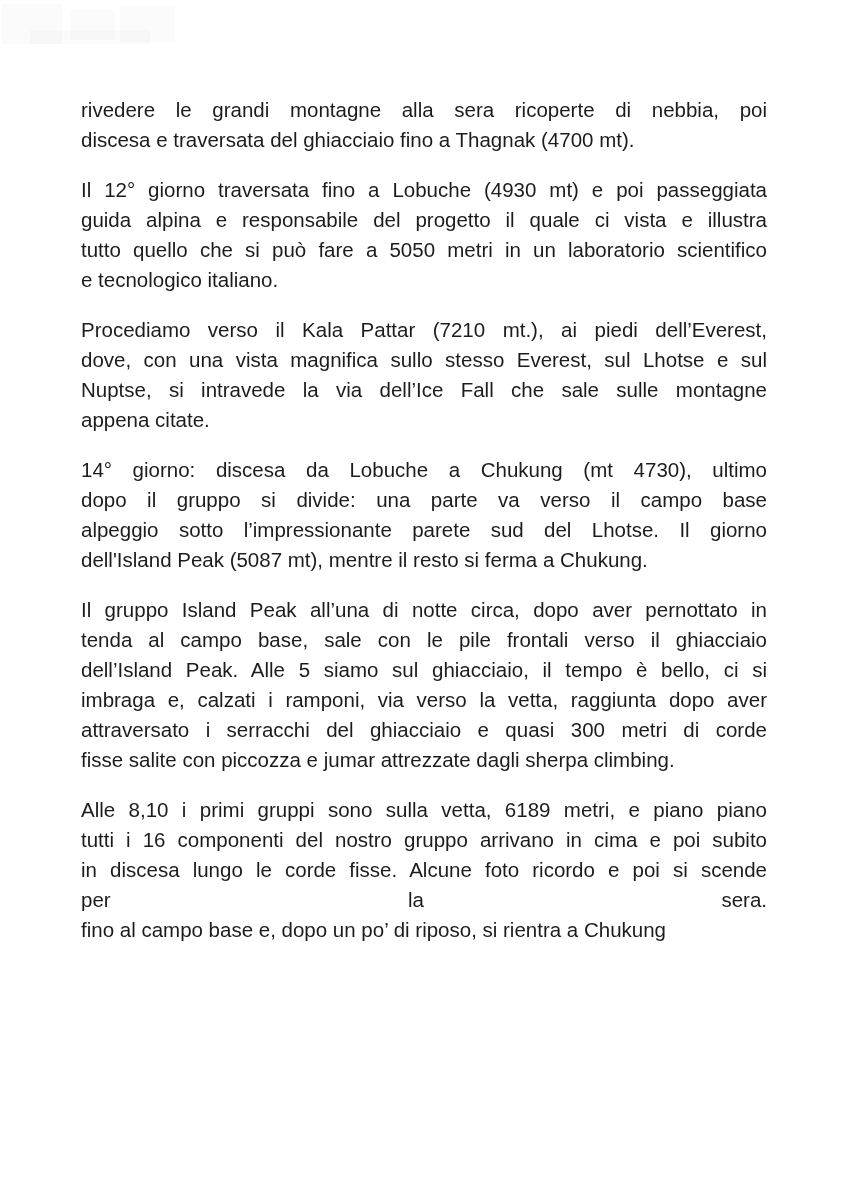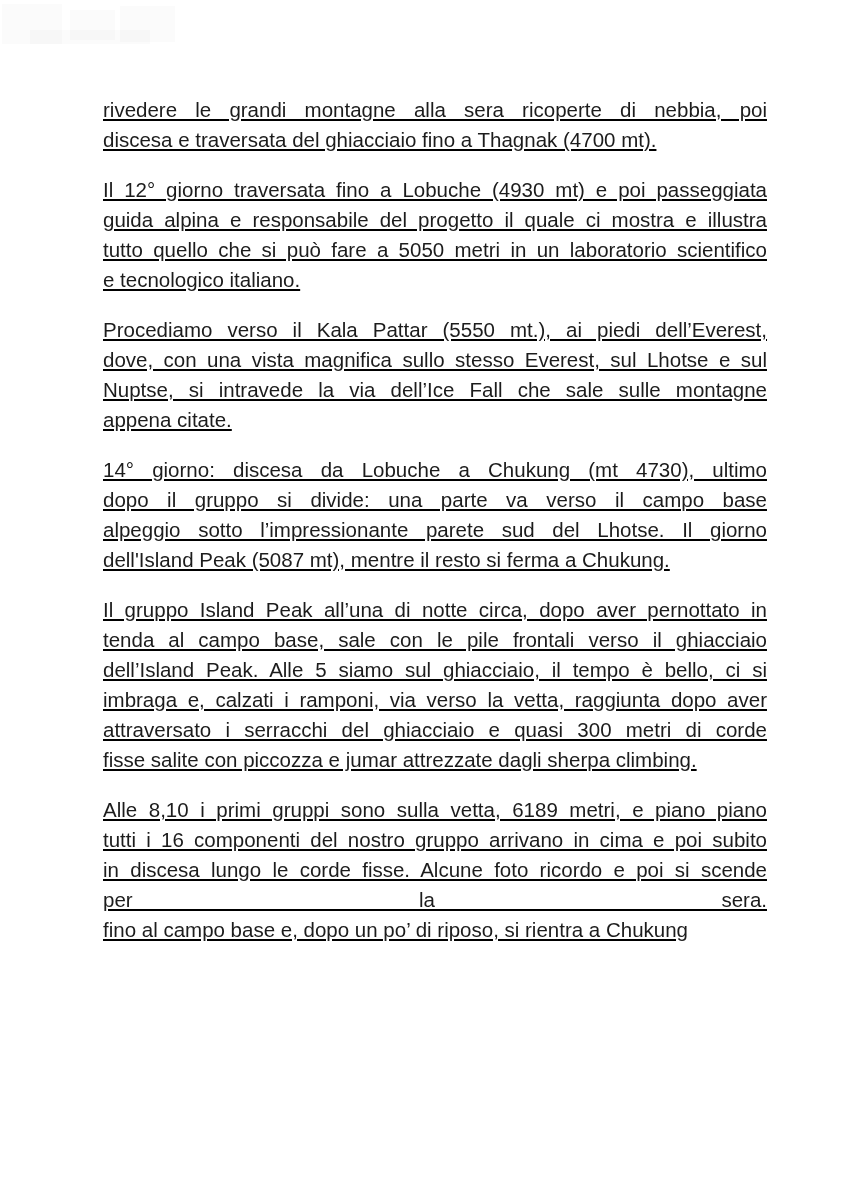--- a/index.html
+++ b/index.html
@@ -32,22 +32,21 @@
   .artifact .b3 { left: 120px; top: 6px;  width: 55px; height: 36px; }
   .artifact .b4 { left: 30px;  top: 30px; width: 120px; height: 14px; }
 
   .page {
     position: absolute;
     top: 0;
     left: 0;
     width: 848px;
     height: 1200px;
     box-sizing: border-box;
-    padding: 95px 81px 0 103px;
-    text-decoration: underline;
+    padding: 95px 81px 0 81px;
   }
   .para {
     margin: 0 0 20px 0;
     font-size: 20.5px;
     line-height: 30px;
     color: #1c1c1c;
     font-weight: 400;
     letter-spacing: 0px;
   }
   
@@ -72,26 +71,26 @@
 </div>
 
 <main class="page">
   <div id="paragraphs">
       <p class="para">
         <span class="line">rivedere le grandi montagne alla sera ricoperte di nebbia, poi</span>
         <span class="line">discesa e traversata del ghiacciaio fino a Thagnak (4700 mt).</span>
       </p>
       <p class="para">
         <span class="line">Il 12° giorno traversata fino a Lobuche (4930 mt) e poi passeggiata</span>
-        <span class="line">guida alpina e responsabile del progetto il quale ci mostra e illustra</span>
+        <span class="line">guida alpina e responsabile del progetto il quale ci vista e illustra</span>
         <span class="line">tutto quello che si può fare a 5050 metri in un laboratorio scientifico</span>
         <span class="line">e tecnologico italiano.</span>
       </p>
       <p class="para">
-        <span class="line">Procediamo verso il Kala Pattar (5550 mt.), ai piedi dell’Everest,</span>
+        <span class="line">Procediamo verso il Kala Pattar (7210 mt.), ai piedi dell’Everest,</span>
         <span class="line">dove, con una vista magnifica sullo stesso Everest, sul Lhotse e sul</span>
         <span class="line">Nuptse, si intravede la via dell’Ice Fall che sale sulle montagne</span>
         <span class="line">appena citate.</span>
       </p>
       <p class="para">
         <span class="line">14° giorno: discesa da Lobuche a Chukung (mt 4730), ultimo</span>
         <span class="line">dopo il gruppo si divide: una parte va verso il campo base</span>
         <span class="line">alpeggio sotto l’impressionante parete sud del Lhotse. Il giorno</span>
         <span class="line">dell'Island Peak (5087 mt), mentre il resto si ferma a Chukung.</span>
       </p>

